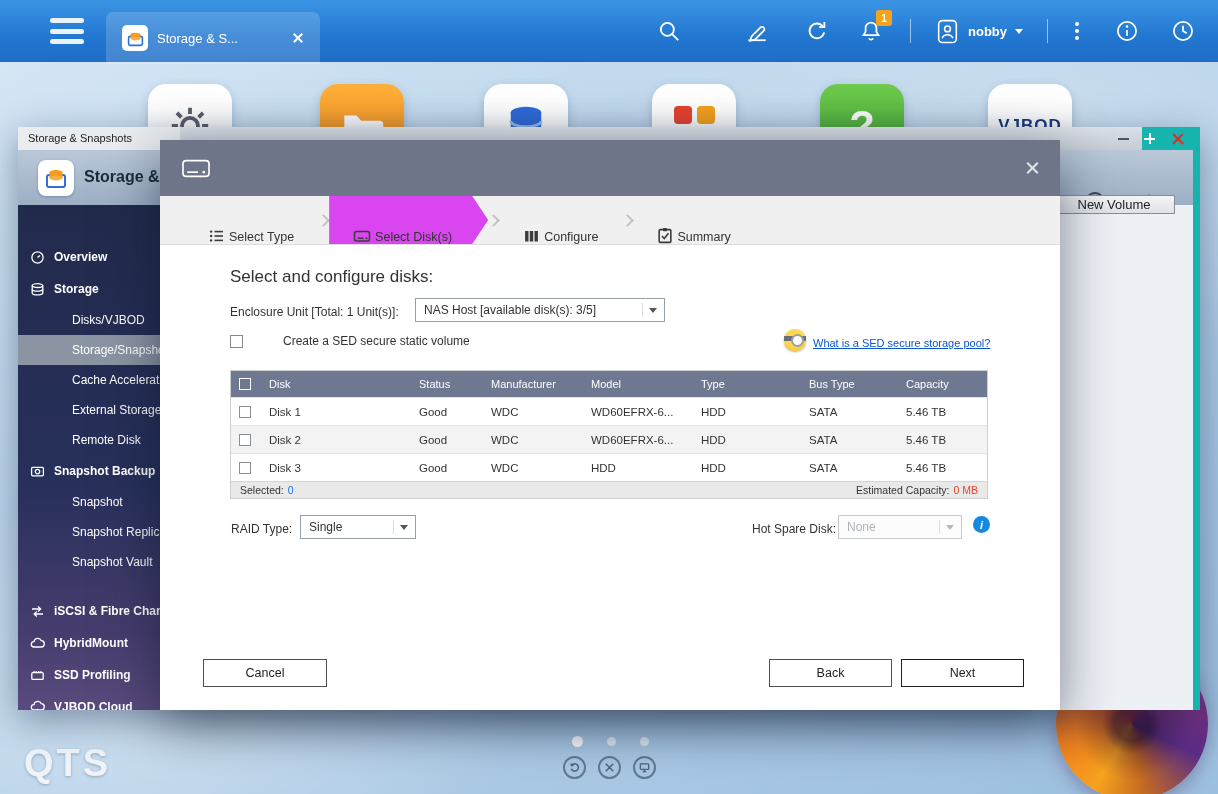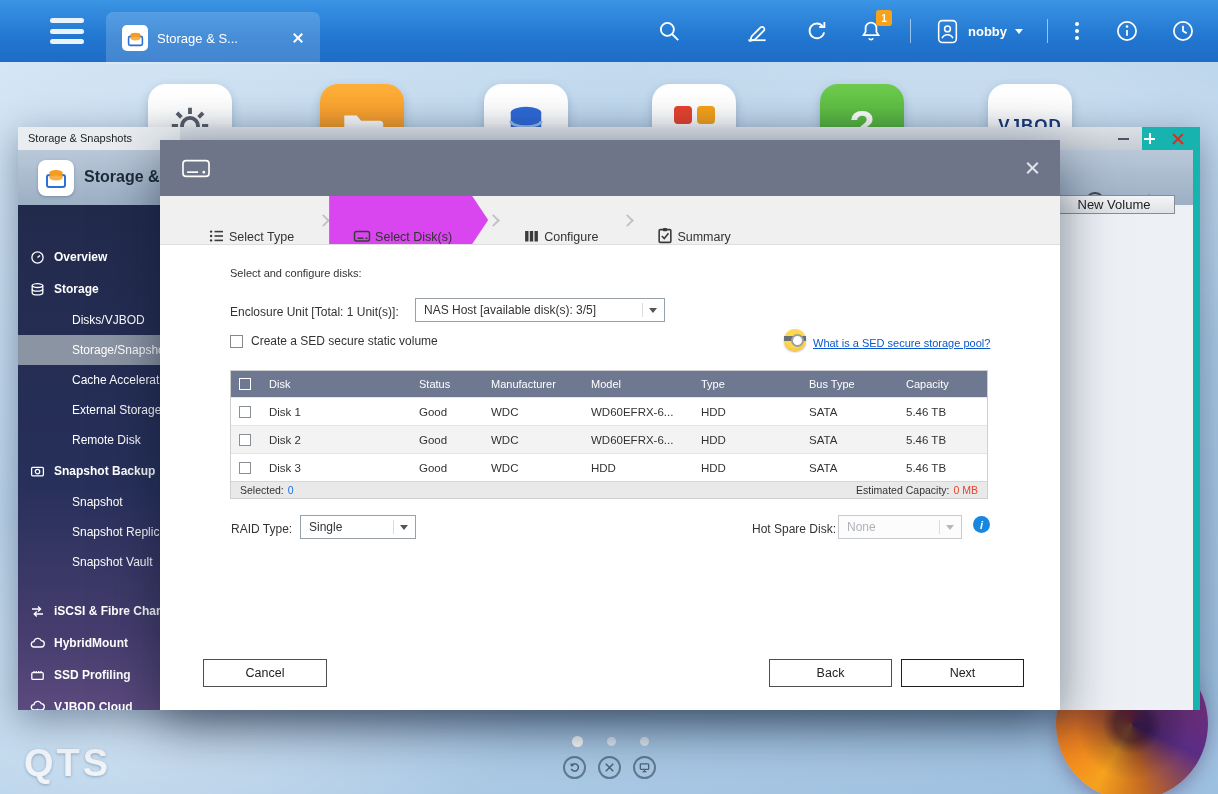--- a/index.html
+++ b/index.html
@@ -394,30 +394,30 @@
         <svg class="svgi" width="16" height="17" viewBox="0 0 15 16" fill="none" stroke="#3b3b3b" stroke-width="1.5">
           <rect x="2" y="2.5" width="11" height="12" rx="1"></rect>
             <rect x="5.5" y="1" width="4" height="3" rx="1" fill="#3b3b3b" stroke="none"></rect>
             <polyline points="4.5,8.5 6.8,10.8 10.8,5.8"></polyline>
         </svg>
         <span>Summary</span>
       </div>
     </div>
 
     <div class="wz-body">
-      <div class="wz-label" style="left:70px;top:22px;font-size:11px;">Select and configure disks:</div>
+      <div class="wz-label" style="left:70px;top:22px;font-size:17px;">Select and configure disks:</div>
 
       <div class="wz-label" style="left:70px;top:60px;">Enclosure Unit [Total: 1 Unit(s)]:</div>
       <div class="select" style="left:255px;top:53px;width:250px;">
         <span>NAS Host [available disk(s): 3/5]</span>
       </div>
 
       <div class="sed-row">
         <div class="cb"></div>
-        <span class="wz-label" style="position:static;">Create a SED secure static volume</span>
+        <span class="wz-label" style="position:static;margin-left:32px;">Create a SED secure static volume</span>
       </div>
       <div class="sed-help-icon"></div>
       <span class="link" style="left:653px;top:92px;">What is a SED secure storage pool?</span>
 
       <div class="dtable">
         <div class="trow thead">
           <div class="tcell-cb">
               <div class="cb-head"></div>
             </div>
           <div class="tcell">Disk</div>

